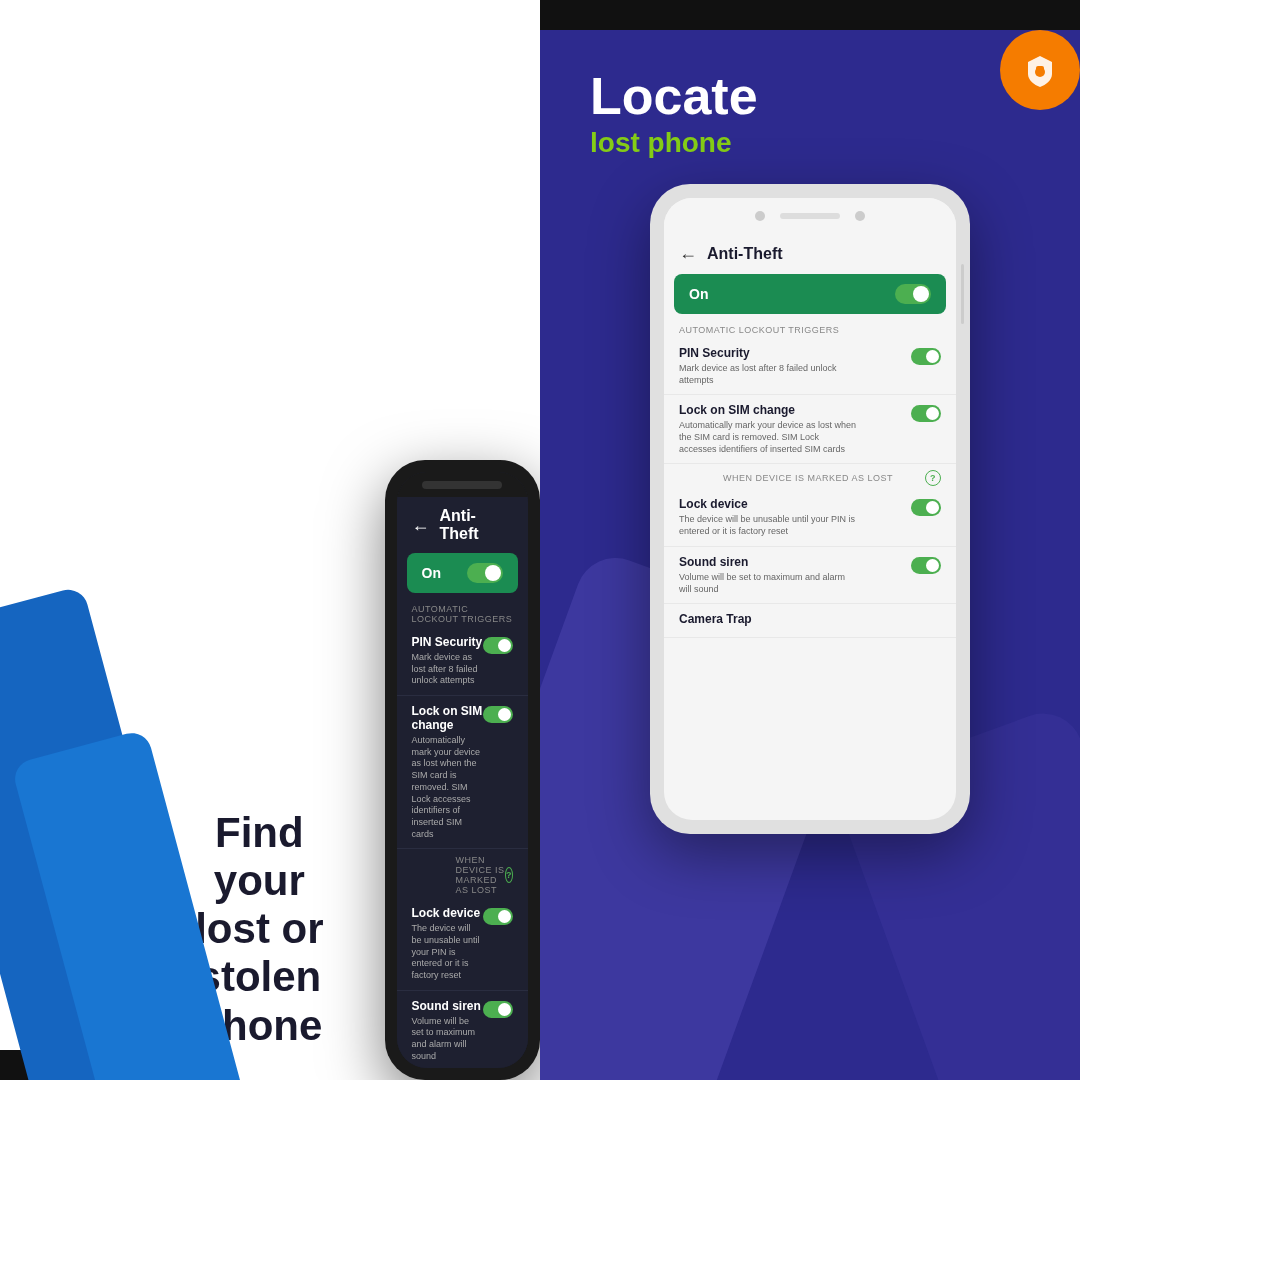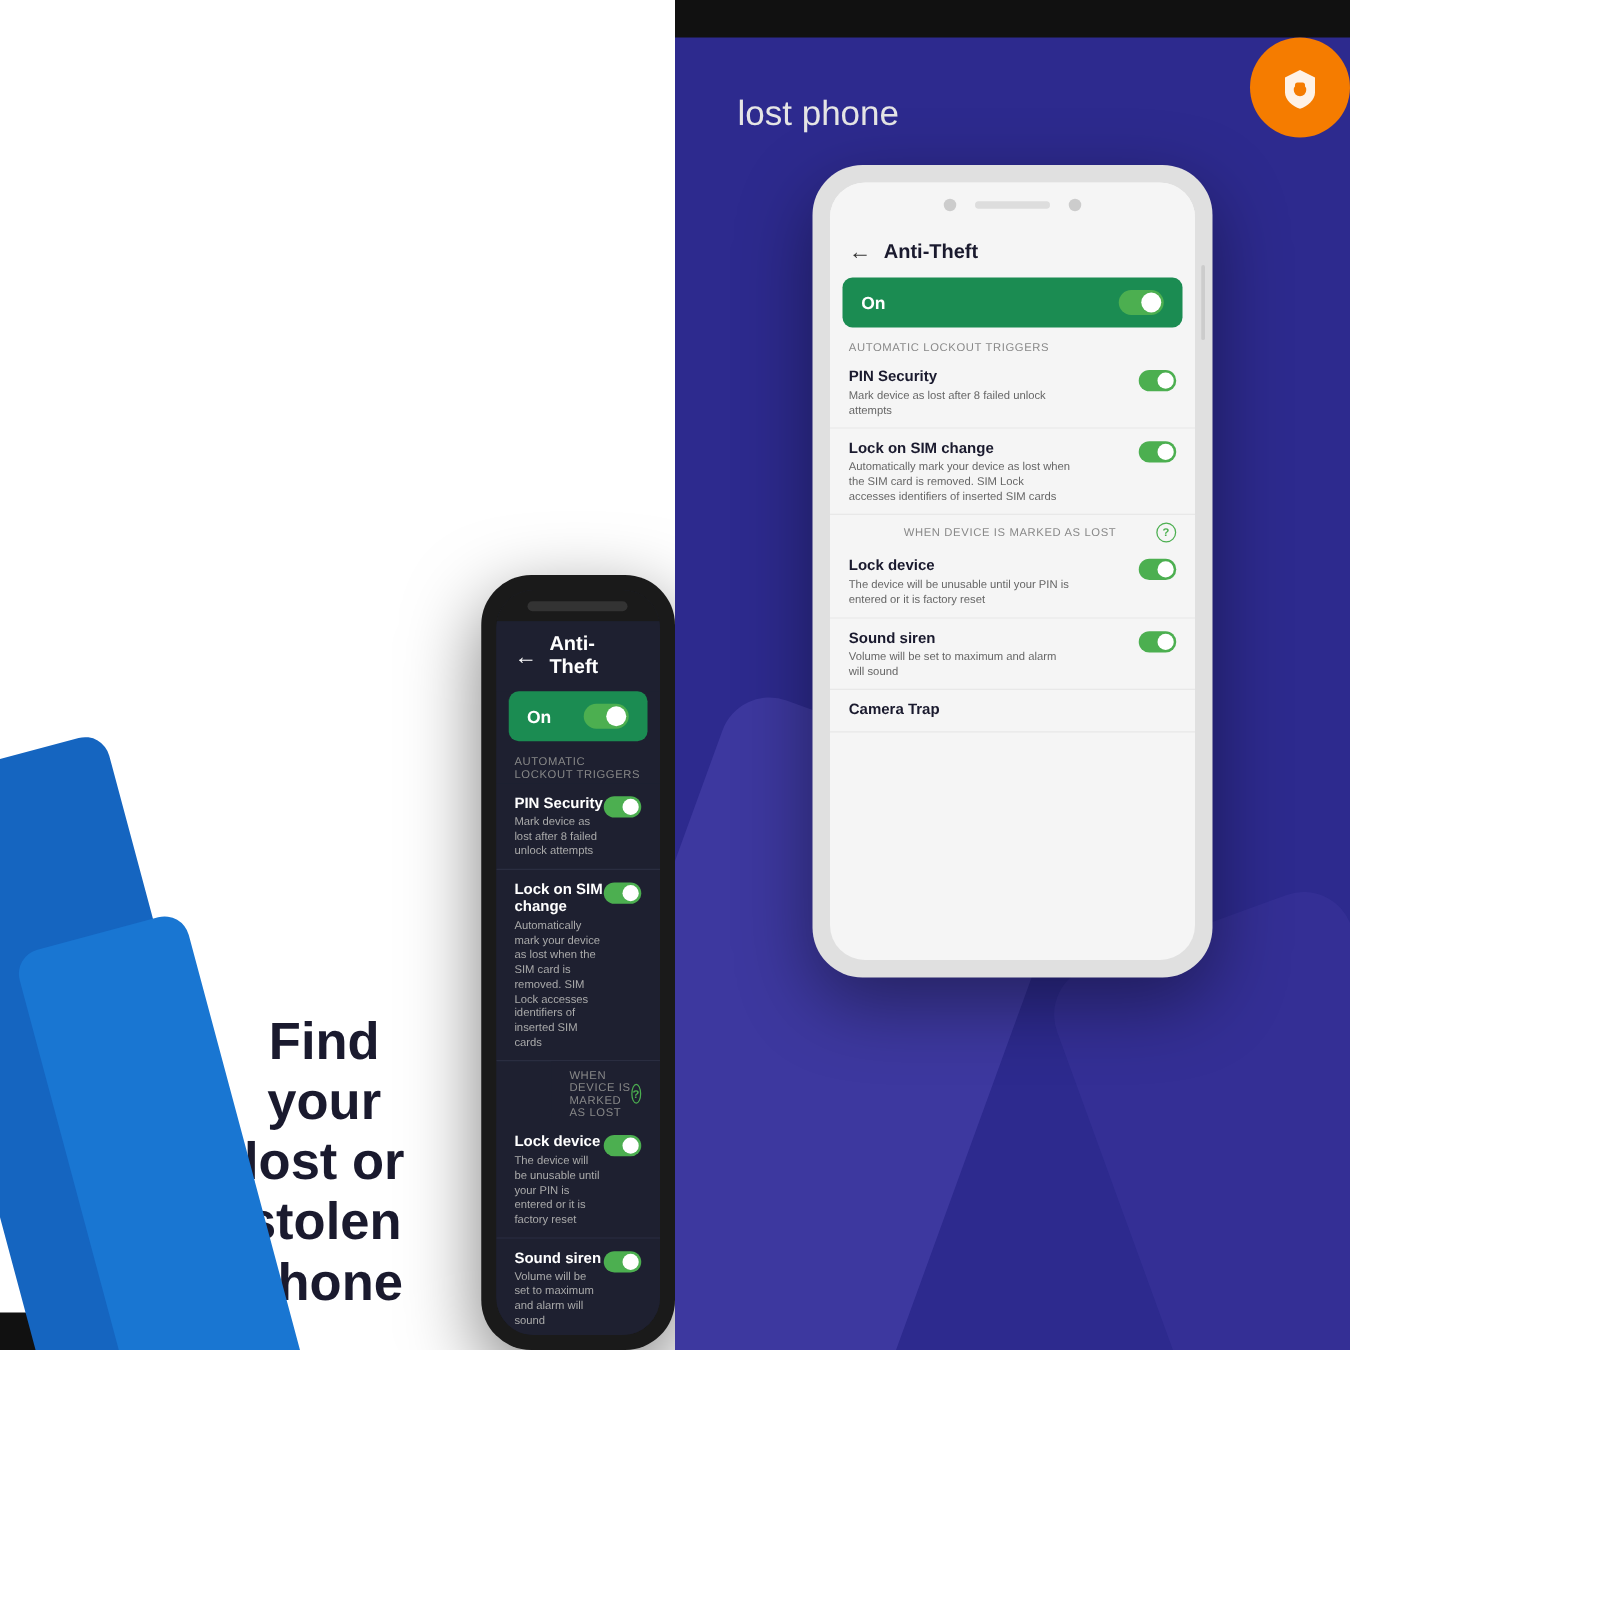--- a/index.html
+++ b/index.html
@@ -141,22 +141,22 @@
 
     .right-title-locate {
       font-size: 52px;
       font-weight: 900;
       color: #ffffff;
       line-height: 1;
     }
 
     .right-title-sub {
       font-size: 28px;
-      font-weight: 400;
-      color: #e5e5e5;
+      font-weight: 700;
+      color: #84cc16;
       margin-top: 5px;
     }
 
     
     .phone-mockup-right {
       position: relative;
       z-index: 2;
       width: 320px;
       height: 650px;
       background: #e0e0e0;
@@ -542,20 +542,21 @@
       <path d="M18 4 L30 10 L30 22 C30 28 24 33 18 35 C12 33 6 28 6 22 L6 10 Z" fill="white" opacity="0.9"></path>
       <circle cx="18" cy="20" r="5" fill="#F57C00"></circle>
       <rect x="14" y="14" width="8" height="6" rx="2" fill="#F57C00"></rect>
     </svg>
   </div>
 
   <div class="purple-shape1"></div>
   <div class="purple-shape2"></div>
 
   <div class="right-title-section">
+    <div class="right-title-locate">Locate</div>
     <div class="right-title-sub">lost phone</div>
   </div>
 
   <div class="phone-mockup-right">
     <div class="phone-inner-right">
 
       <div class="phone-top-bar-right">
         <div class="phone-camera-dot"></div>
         <div class="phone-speaker-bar"></div>
         <div class="phone-camera-dot"></div>

